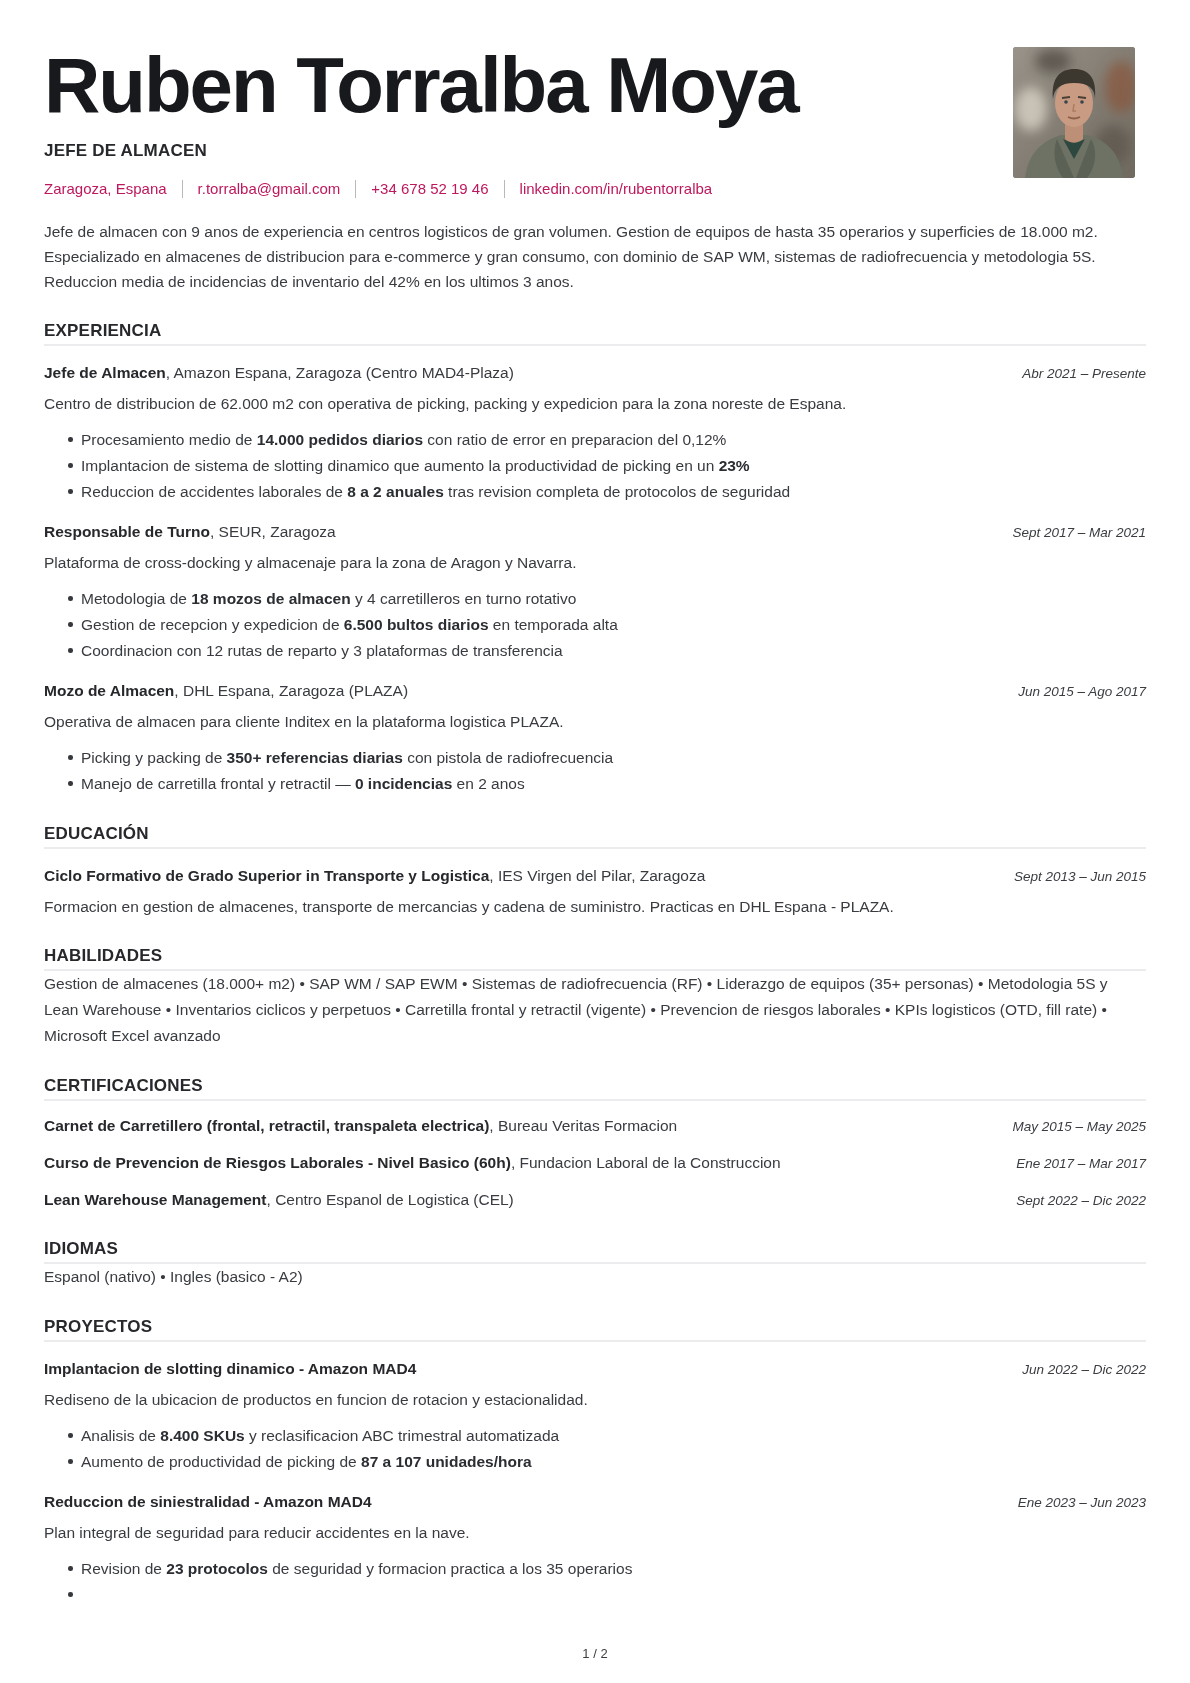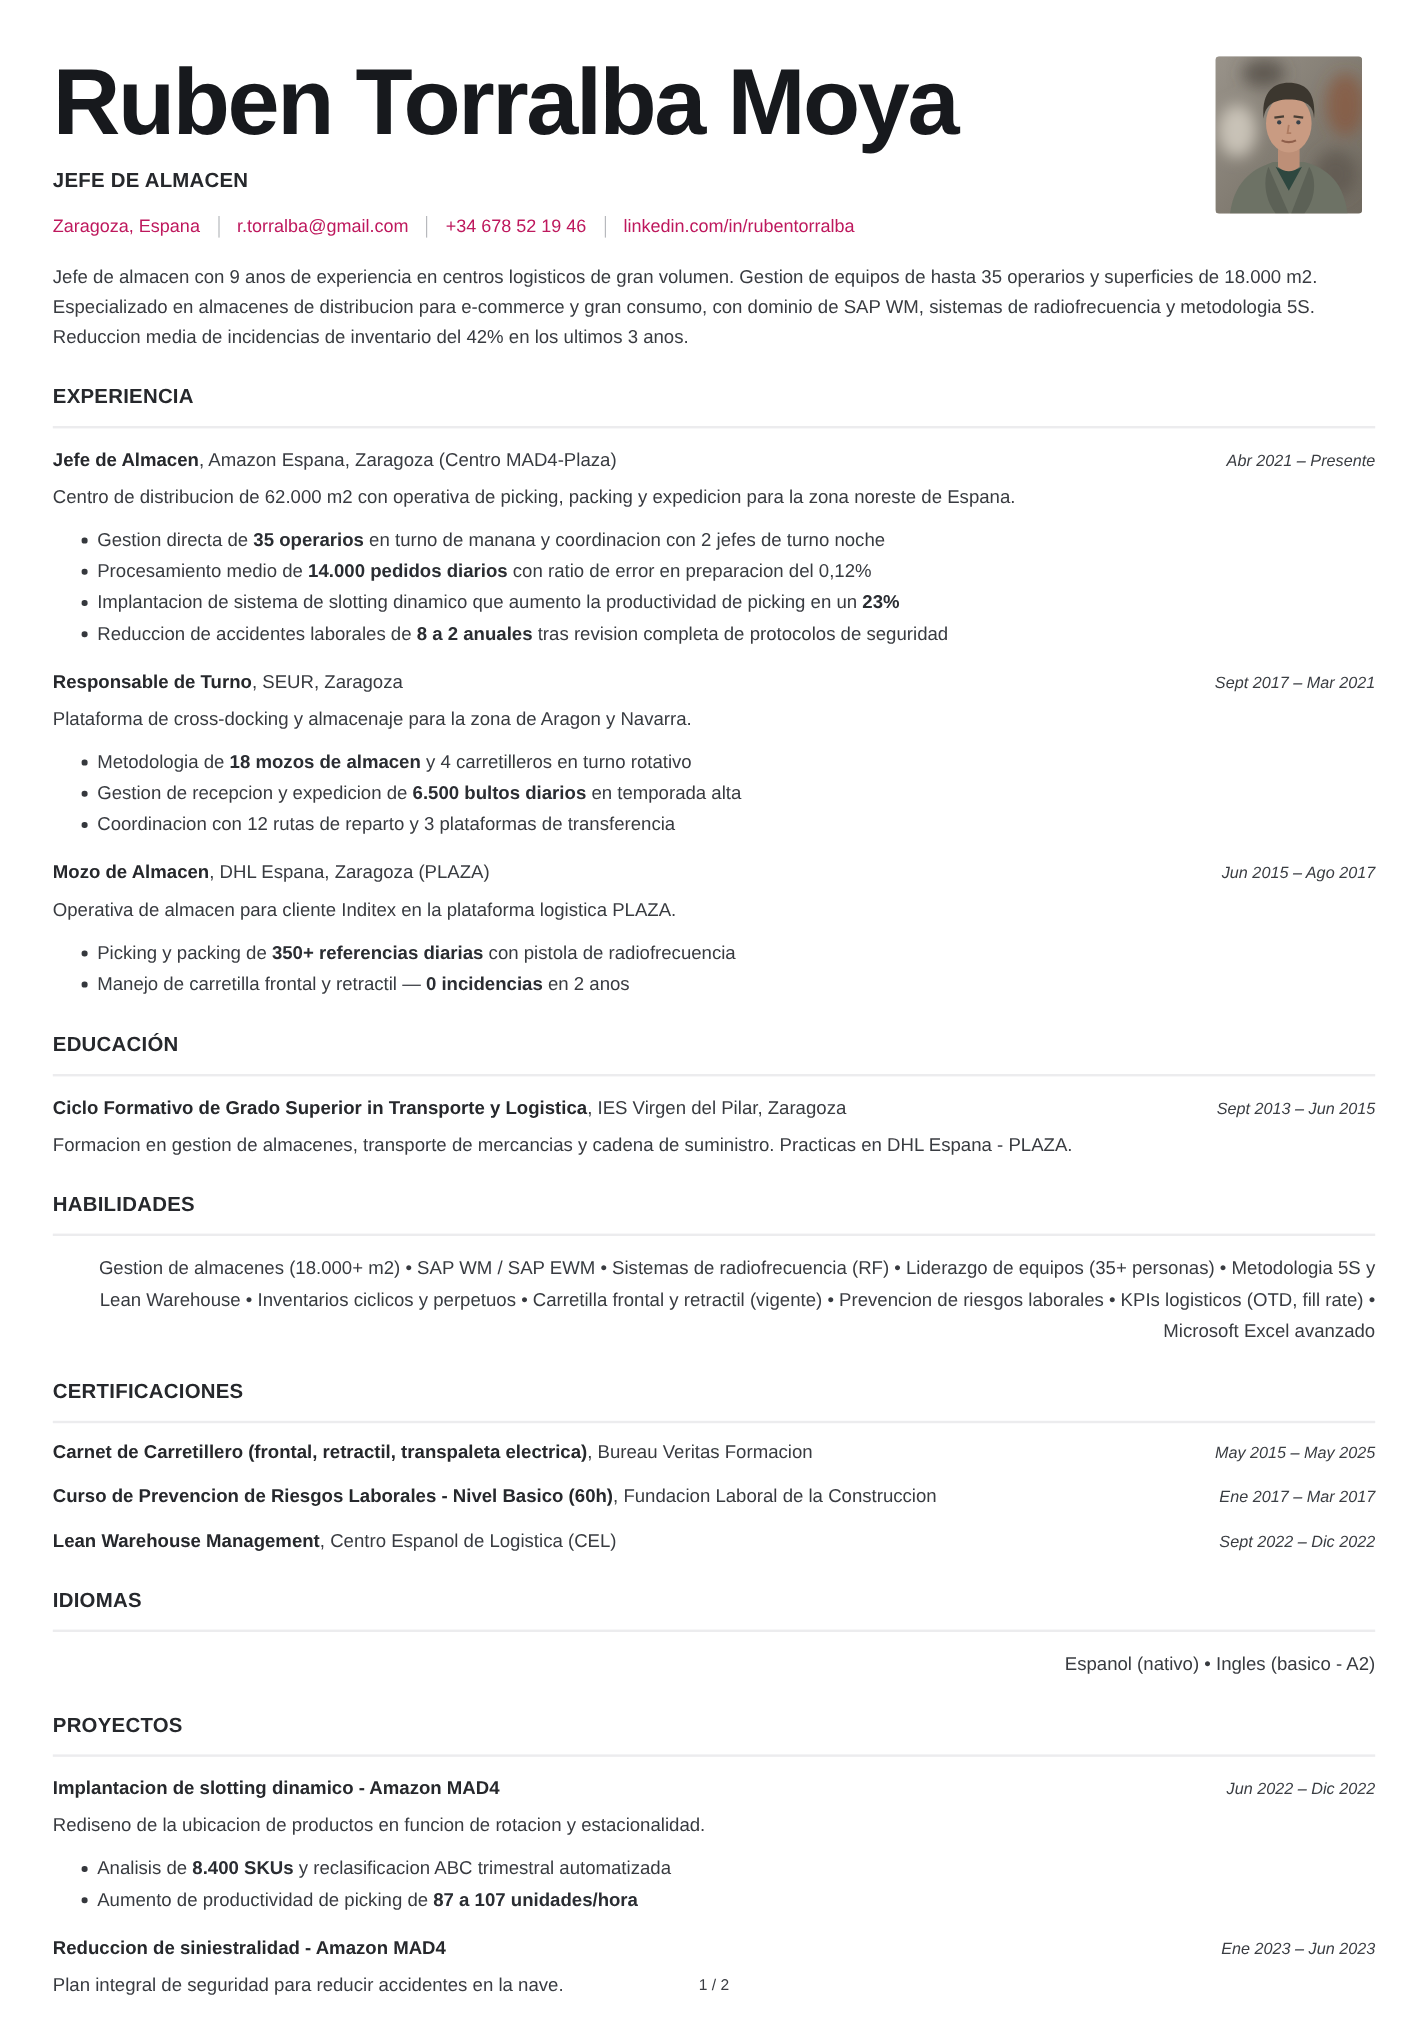--- a/index.html
+++ b/index.html
@@ -27,41 +27,41 @@
     position:absolute;top:47px;right:55px;width:122px;height:131px;
     border-radius:3px;overflow:hidden;background:#8d887f;
   }
 
   .summary{margin-top:21px;font-size:15.5px;line-height:25px;max-width:1102px;}
 
   
   .section{margin-top:27px;}
   .section-heading{
     font-size:17px;font-weight:700;color:#26282c;margin:0;
-    padding-bottom:14px;border-bottom:2px solid #ececee;letter-spacing:.2px;
+    padding-bottom:3px;border-bottom:2px solid #ececee;letter-spacing:.2px;
   }
   .entry{margin-top:15px;}
   .entry-header{display:flex;justify-content:space-between;align-items:baseline;}
   .entry-title-line{font-size:15.5px;line-height:24px;}
   .entry-title{font-weight:700;color:#26282c;}
   .entry-dates{
     font-size:13.5px;font-style:italic;color:#3a3d42;white-space:nowrap;
     margin-left:24px;flex-shrink:0;
   }
   .entry-desc{margin-top:6px;font-size:15.5px;line-height:25px;}
   ul.bullets{margin:11px 0 0 0;padding:0;list-style:none;}
   ul.bullets li{
     position:relative;padding-left:37px;font-size:15.5px;line-height:26px;
   }
   ul.bullets li::before{
     content:"";position:absolute;left:24px;top:10.5px;width:4.5px;height:4.5px;
     border-radius:50%;background:#35383d;
   }
   .b{font-weight:700;color:#2a2d32;}
-  .section-text{margin-top:15px;font-size:15.5px;line-height:26px;text-align:right;}
+  .section-text{font-size:15.5px;line-height:26px;}
   .cert-row{margin-top:13px;}
 
   .page-footer{
     position:absolute;left:0;bottom:22px;width:100%;text-align:center;
     font-size:13px;color:#3a3d42;
   }
 </style>
 </head>
 <body>
 
@@ -130,21 +130,20 @@
 
     <div class="entry">
       <div class="entry-header">
         <div class="entry-title-line">
           <span class="entry-title">Jefe de Almacen</span><span>, Amazon Espana, Zaragoza (Centro MAD4-Plaza)</span>
         </div>
         <span class="entry-dates">Abr 2021 – Presente</span>
       </div>
       <div class="entry-desc">Centro de distribucion de 62.000 m2 con operativa de picking, packing y expedicion para la zona noreste de Espana.</div>
       <ul class="bullets">
-        <li><span>Gestion directa de </span><span class="b">35 operarios</span><span> en turno de manana y coordinacion con 2 jefes de turno noche</span></li>
         <li><span>Procesamiento medio de </span><span class="b">14.000 pedidos diarios</span><span> con ratio de error en preparacion del 0,12%</span></li>
         <li><span>Implantacion de sistema de slotting dinamico que aumento la productividad de picking en un </span><span class="b">23%</span><span></span></li>
         <li><span>Reduccion de accidentes laborales de </span><span class="b">8 a 2 anuales</span><span> tras revision completa de protocolos de seguridad</span></li>
       </ul>
     </div>
 
     <div class="entry">
       <div class="entry-header">
         <div class="entry-title-line">
           <span class="entry-title">Responsable de Turno</span><span>, SEUR, Zaragoza</span>

